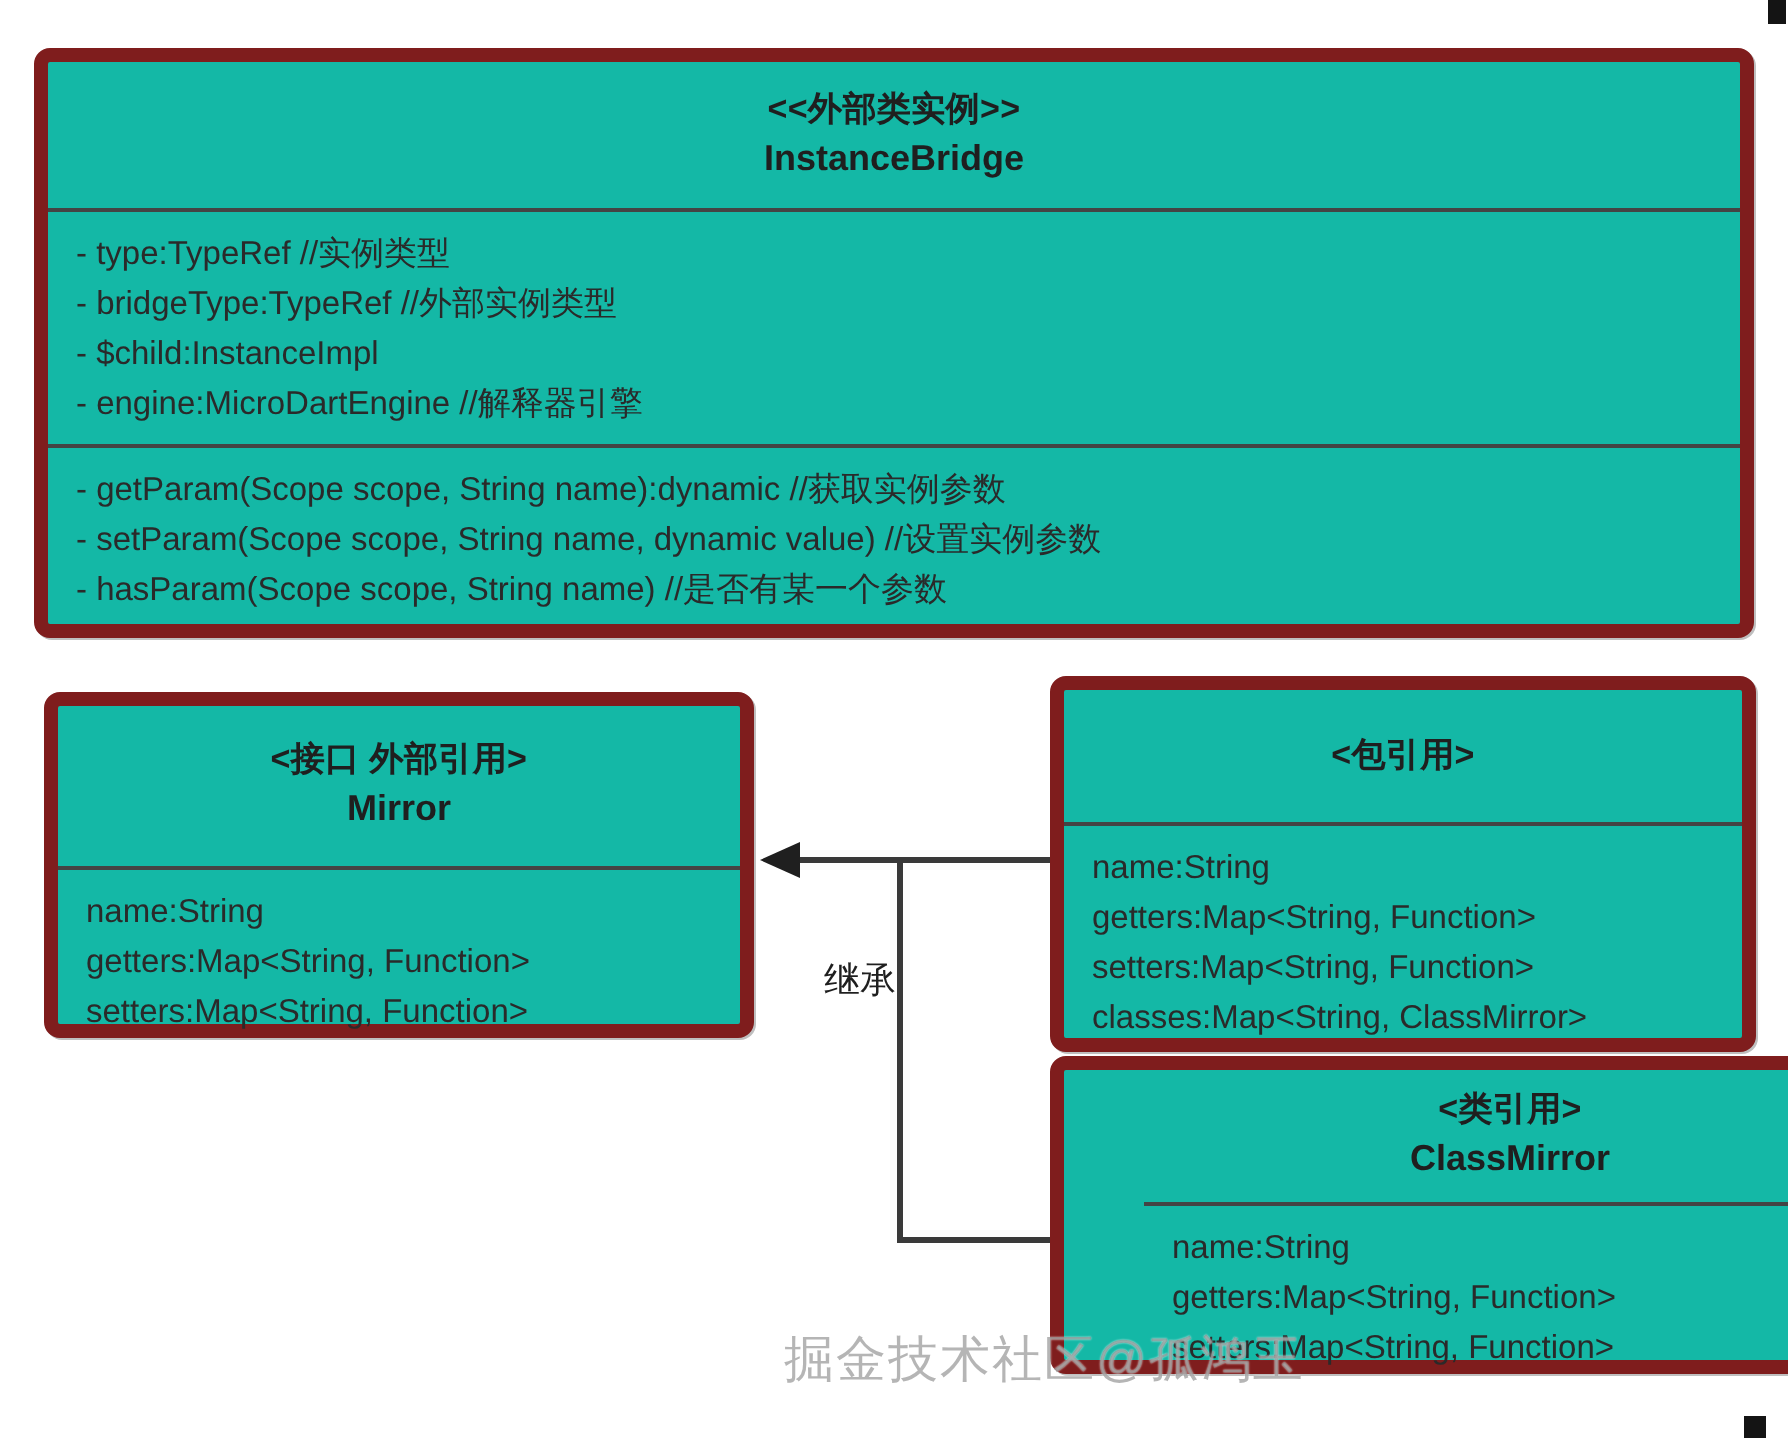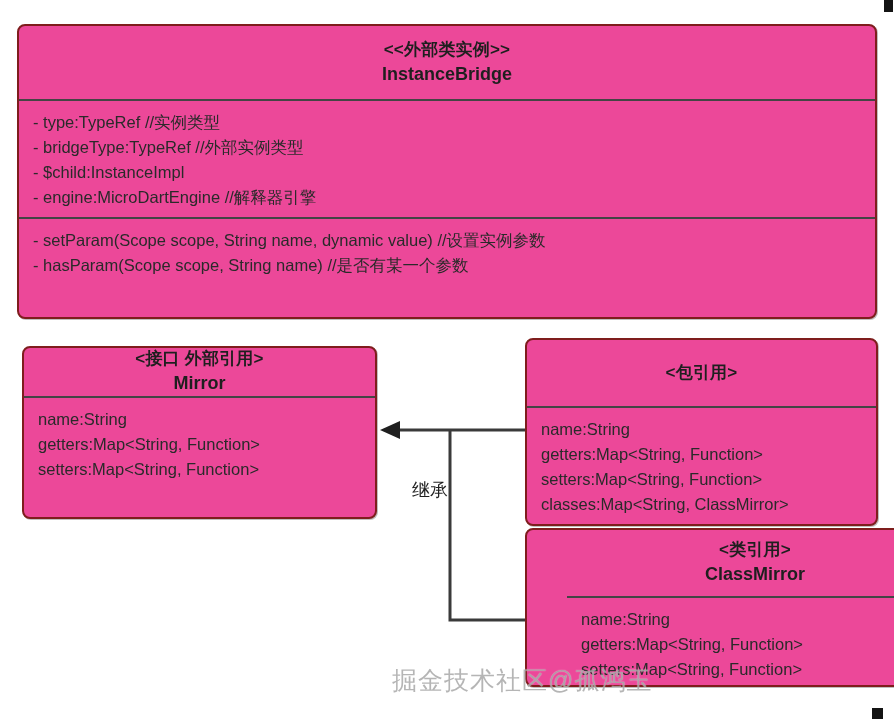--- a/index.html
+++ b/index.html
@@ -14,22 +14,22 @@
     overflow: hidden;
     font-family: "Liberation Sans", "DejaVu Sans", sans-serif;
     color: #1f1f1f;
     -webkit-font-smoothing: antialiased;
   }
 
   
   .uml-box {
     position: absolute;
     box-sizing: border-box;
-    background: #ec4899;
-    border: 2px solid #7f1d1d;
+    background: #14b8a6;
+    border: 7px solid #7f1d1d;
     border-radius: 8px;
     box-shadow: 1px 1px 0 rgba(0,0,0,0.25);
   }
   .uml-header {
     box-sizing: border-box;
     text-align: center;
     display: flex;
     flex-direction: column;
     align-items: center;
     justify-content: center;
@@ -65,21 +65,21 @@
   
   #box-instance-bridge {
     left: 17px;  top: 24px;  width: 860px; height: 295px;
   }
   #box-instance-bridge .uml-header { height: 73px; }
   #box-instance-bridge .sec-attrs  { height: 116px; }
 
   #box-mirror {
     left: 22px;  top: 346px; width: 355px; height: 173px;
   }
-  #box-mirror .uml-header { height: 48px; }
+  #box-mirror .uml-header { height: 80px; }
 
   #box-library-mirror {
     left: 525px; top: 338px; width: 353px; height: 188px;
   }
   #box-library-mirror .uml-header { height: 66px; text-align: center; }
 
   #box-class-mirror {
     left: 525px; top: 528px; width: 420px; height: 159px; padding-left: 40px;
   }
   #box-class-mirror .uml-header { height: 66px; }
@@ -133,20 +133,21 @@
   </div>
   <div class="uml-divider"></div>
   <div class="uml-section sec-attrs">
     <div class="uml-row">- type:TypeRef //实例类型</div>
     <div class="uml-row">- bridgeType:TypeRef //外部实例类型</div>
     <div class="uml-row">- $child:InstanceImpl</div>
     <div class="uml-row">- engine:MicroDartEngine //解释器引擎</div>
   </div>
   <div class="uml-divider"></div>
   <div class="uml-section sec-methods">
+    <div class="uml-row">- getParam(Scope scope, String name):dynamic //获取实例参数</div>
     <div class="uml-row">- setParam(Scope scope, String name, dynamic value) //设置实例参数</div>
     <div class="uml-row">- hasParam(Scope scope, String name) //是否有某一个参数</div>
   </div>
 </div>
 
 <div class="uml-box" id="box-mirror">
   <div class="uml-header">
     <div class="uml-stereotype">&lt;接口 外部引用&gt;</div>
     <div class="uml-name">Mirror</div>
   </div>

